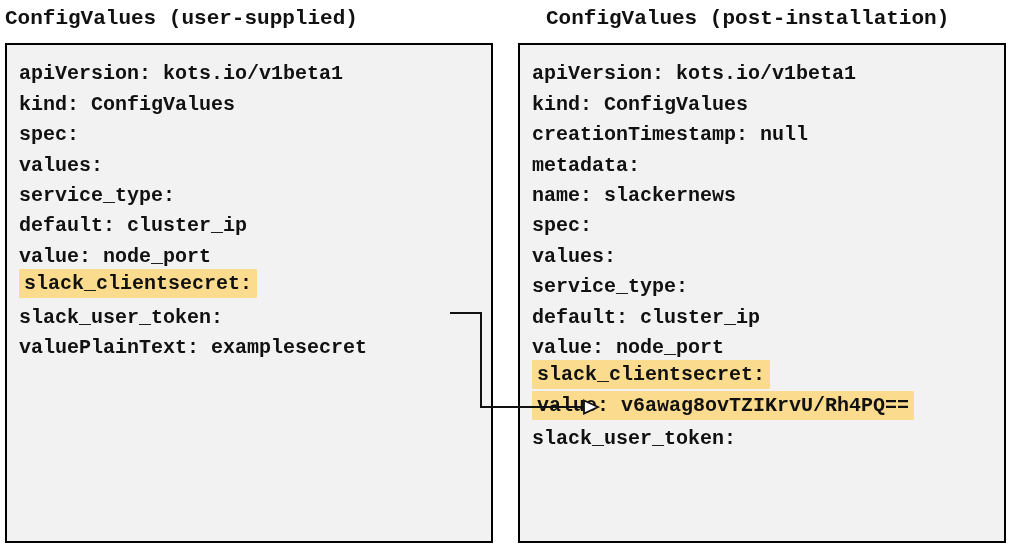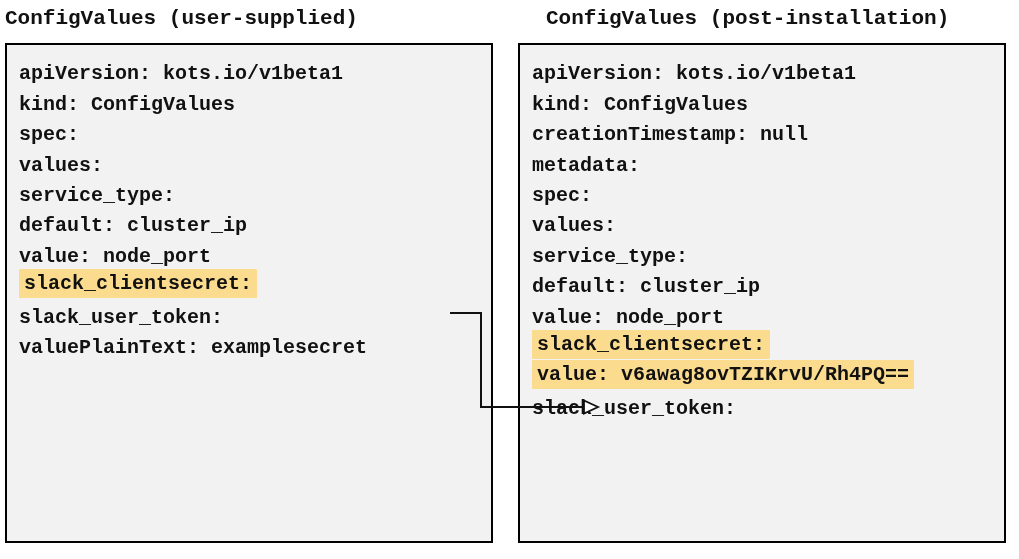--- a/index.html
+++ b/index.html
@@ -81,20 +81,21 @@
       <div class="code-line">      <span>valuePlainText: examplesecret</span></div>
     </div>
 </div>
 
 <div class="panel right">
   <div>
       <div class="code-line"><span>apiVersion: kots.io/v1beta1</span></div>
       <div class="code-line"><span>kind: ConfigValues</span></div>
       <div class="code-line">  <span>creationTimestamp: null</span></div>
       <div class="code-line"><span>metadata:</span></div>
+      <div class="code-line">  <span>name: slackernews</span></div>
       <div class="code-line"><span>spec:</span></div>
       <div class="code-line">  <span>values:</span></div>
       <div class="code-line">    <span>service_type:</span></div>
       <div class="code-line">      <span>default: cluster_ip</span></div>
       <div class="code-line">      <span>value: node_port</span></div>
       <div class="code-line">    <span class="hl">slack_clientsecret:</span></div>
       <div class="code-line">      <span class="hl">value: v6awag8ovTZIKrvU/Rh4PQ==</span></div>
       <div class="code-line">    <span>slack_user_token:</span></div>
     </div>
 </div>

